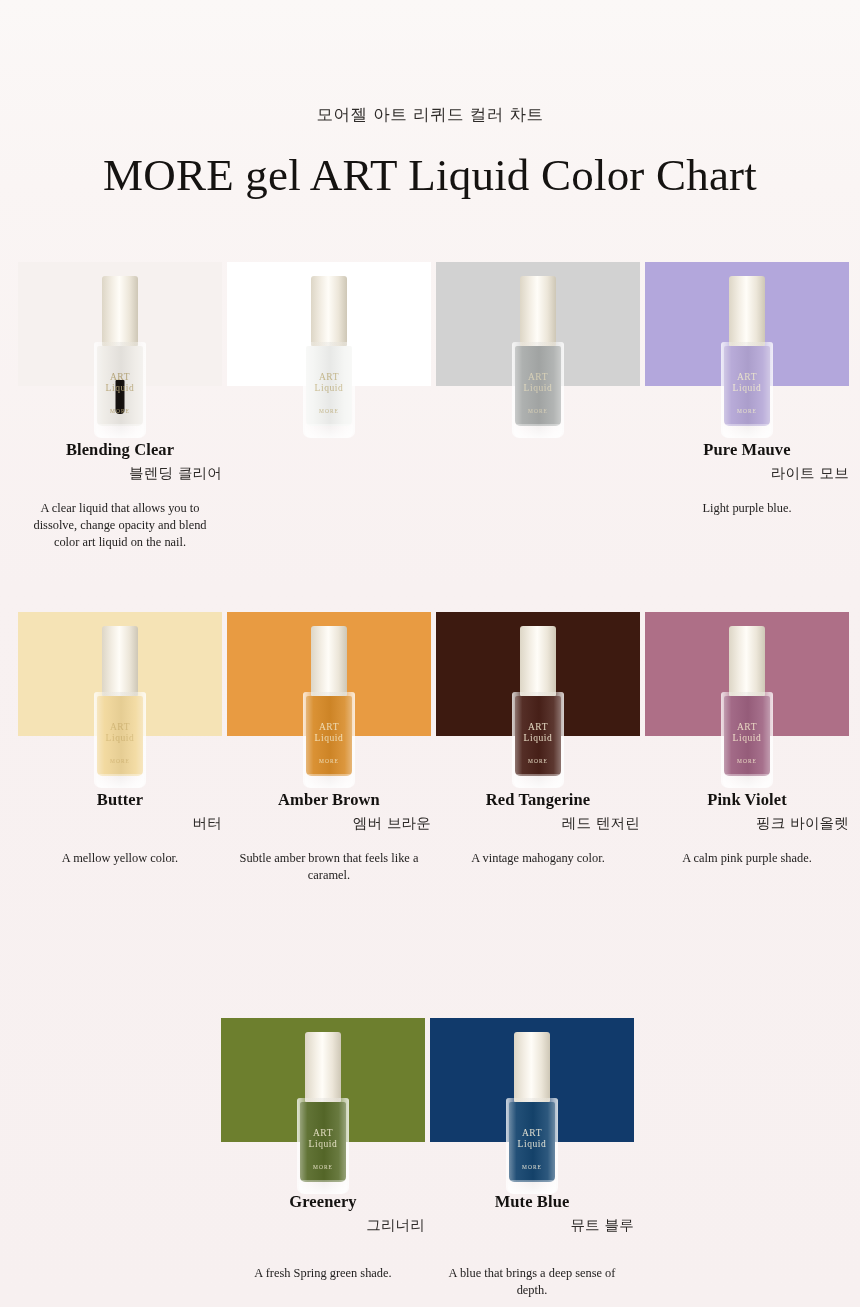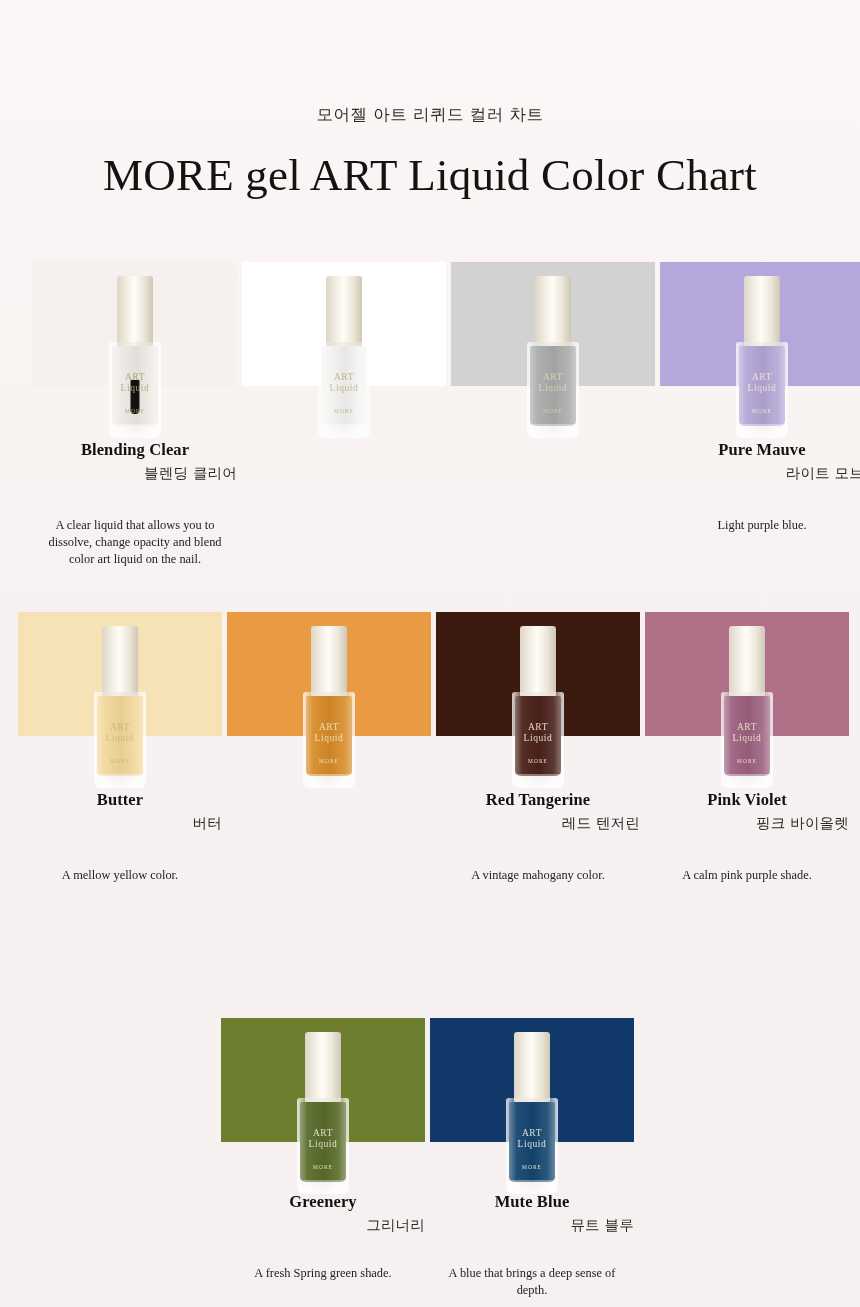--- a/index.html
+++ b/index.html
@@ -46,21 +46,21 @@
   .row.r1 { top: 262px; }
   .row.r2 { top: 612px; }
   .row.r3 { top: 1018px; justify-content: center; }
 
   .cell {
     position: relative;
     width: 204px;
     margin-right: 5px;
   }
   .cell:last-child { margin-right: 0; }
-  .row.r1 { padding-left: 33px; }
+  .row.r1 { padding-left: 18px; }
   .row.r2 { padding-left: 18px; }
   .row.r3 { padding-left: 0; }
   .row.r3 .cell { margin-right: 5px; }
 
   
   .swatch {
     position: relative;
     width: 204px;
     height: 124px;
   }
@@ -146,21 +146,21 @@
   }
   .name-kr {
     margin-top: 4px;
     font-family: "DejaVu Sans", sans-serif;
     font-size: 14.5px;
     color: #2b2826;
     letter-spacing: 0.2px;
     text-align: right;
   }
   .desc {
-    margin: 34px auto 0;
+    margin: 17px auto 0;
     width: 182px;
     font-family: "Liberation Serif", serif;
     font-size: 12.4px;
     line-height: 1.38;
     color: #232120;
   }
   .row.r3 .desc { width: 196px; margin-top: 30px; }
   .row.r3 .caption { padding-top: 50px; }
 </style>
 </head>
@@ -280,20 +280,25 @@
               <div class="liquid" style="background: rgb(216, 139, 40);">
                 <div class="label-art" style="color: rgb(246, 226, 184);">ART</div>
                 <div class="label-liquid" style="color: rgb(246, 226, 184);">Liquid</div>
                 <div class="label-more" style="color: rgb(246, 226, 184);">MORE</div>
               </div>
               <div class="gloss"></div>
               <div class="base-glass"></div>
             </div>
           </div>
         </div>
+        <div class="caption">
+          <div class="name-en">Amber Brown</div>
+          <div class="name-kr">엠버 브라운</div>
+          <div class="desc">Subtle amber brown that feels like a caramel.</div>
+        </div>
       </div>
       <div class="cell">
         <div class="swatch" style="background: rgb(61, 26, 16);">
           <div class="bottle">
             <div class="cap"></div>
             <div class="glass">
               <div class="liquid" style="background: rgb(74, 33, 25);">
                 <div class="label-art" style="color: rgb(236, 224, 200);">ART</div>
                 <div class="label-liquid" style="color: rgb(236, 224, 200);">Liquid</div>
                 <div class="label-more" style="color: rgb(236, 224, 200);">MORE</div>

